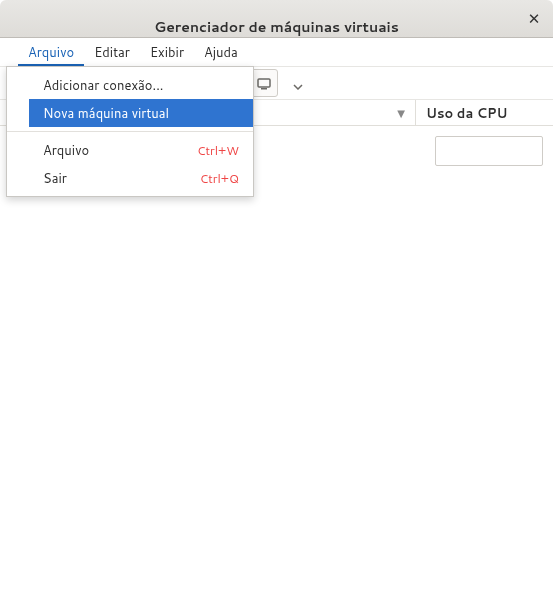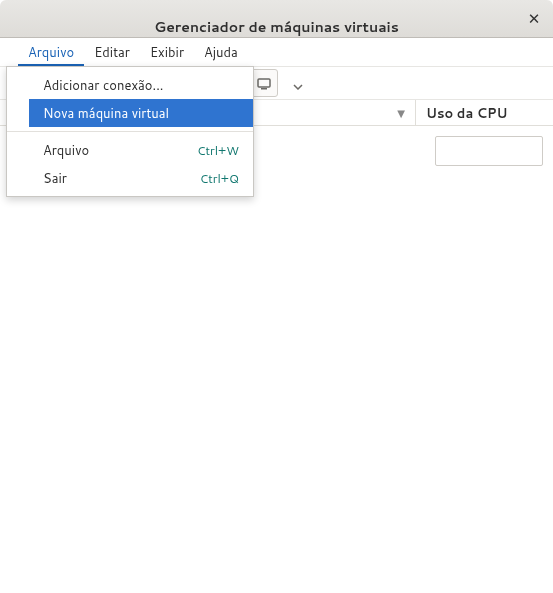--- a/index.html
+++ b/index.html
@@ -156,21 +156,21 @@
       height: 28px;
       display: flex;
       align-items: center;
       padding: 0 14px;
       cursor: pointer;
       color: #2e2e2e;
       margin-left: 22px;
     }
     .dropdown .item .shortcut {
       margin-left: auto;
-      color: #0f766e;
+      color: #ef4444;
       font-size: 12px;
     }
     .dropdown .item.selected {
       background: #2f74d0;
       color: #fff;
     }
     .dropdown .sep {
       height: 1px;
       margin: 4px 0;
       background: #e2e0dc;

